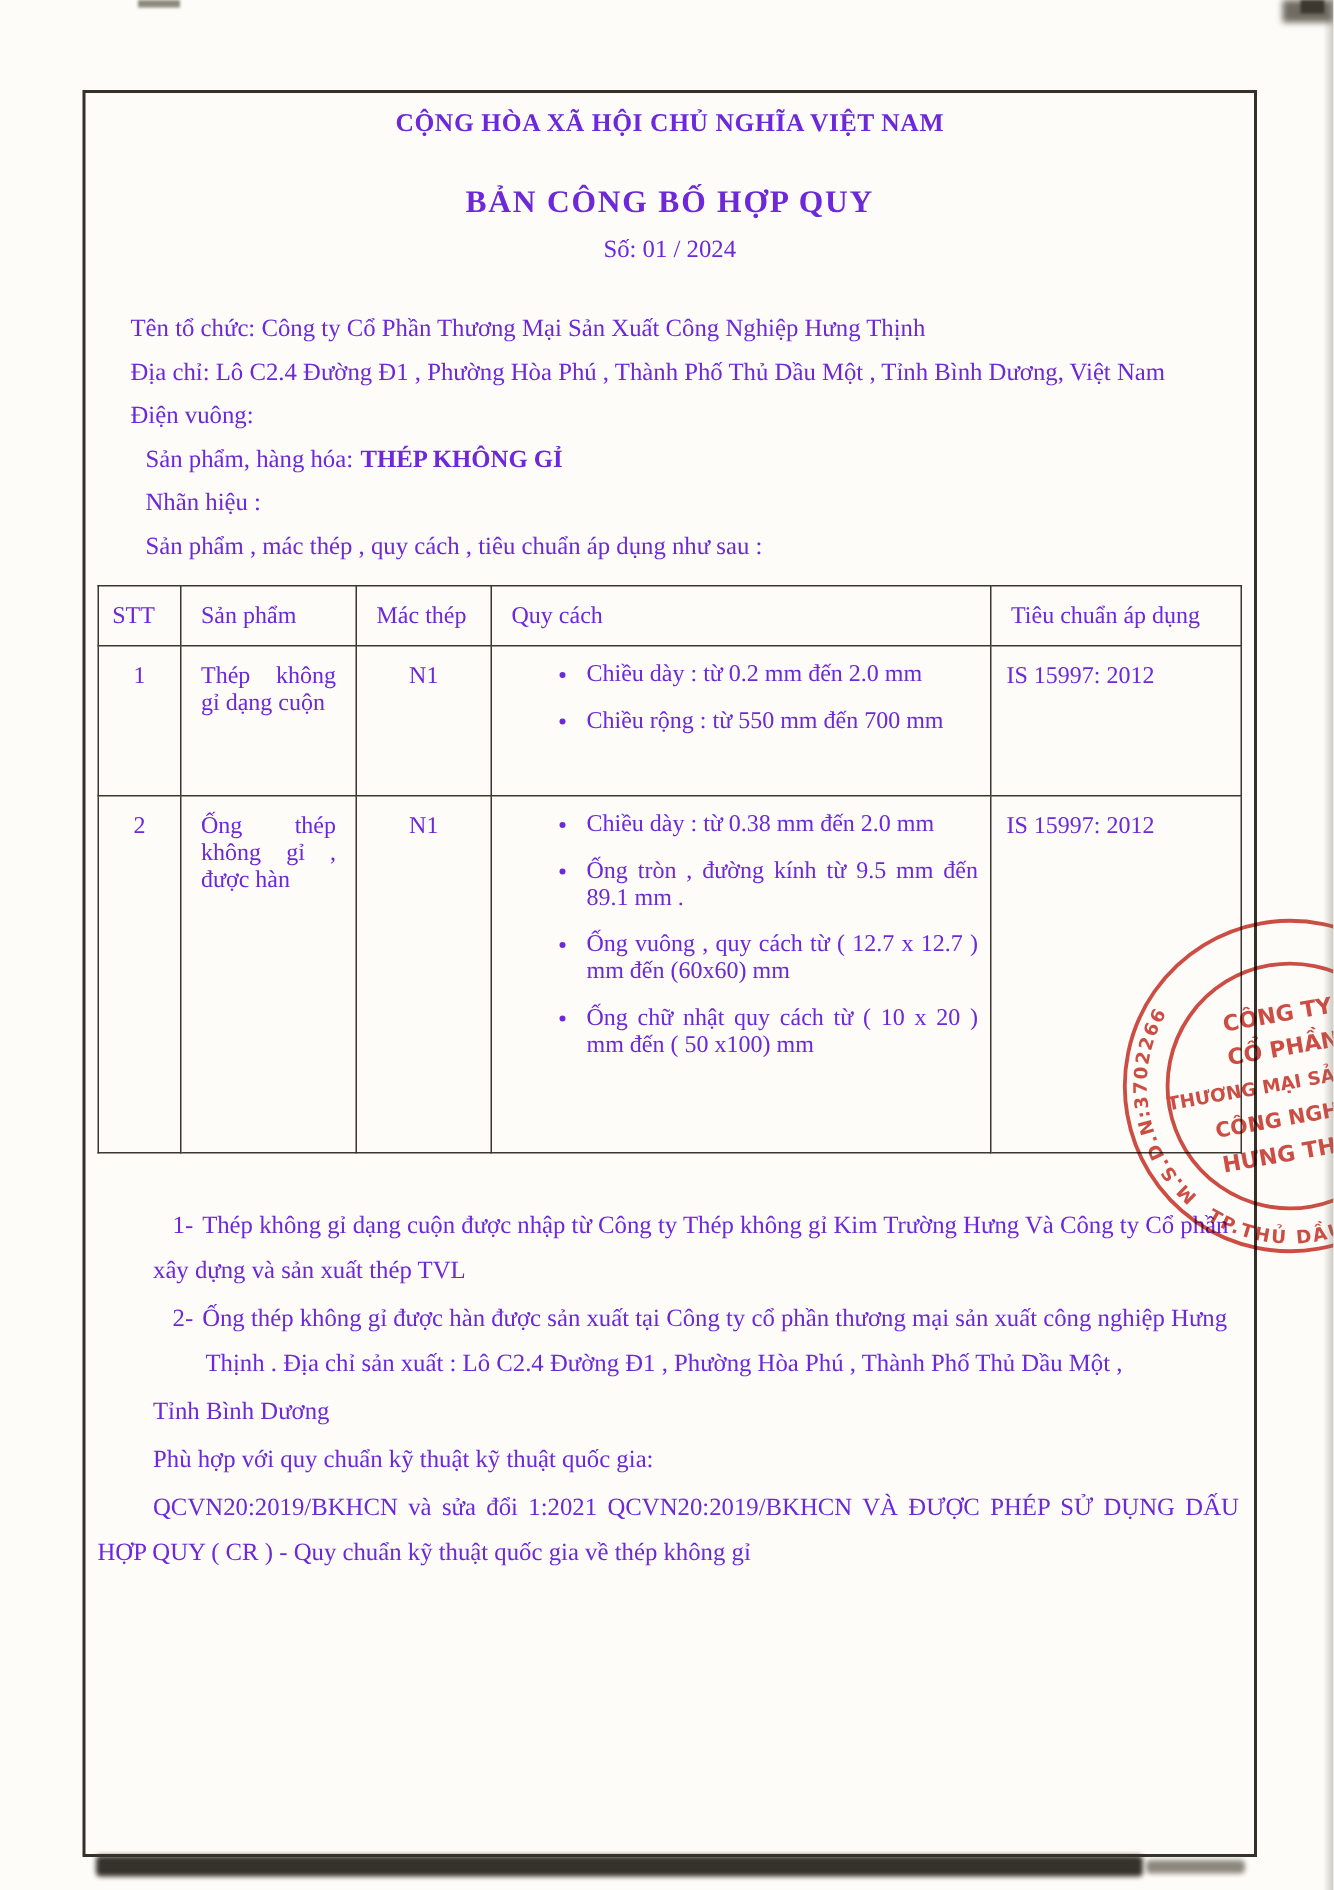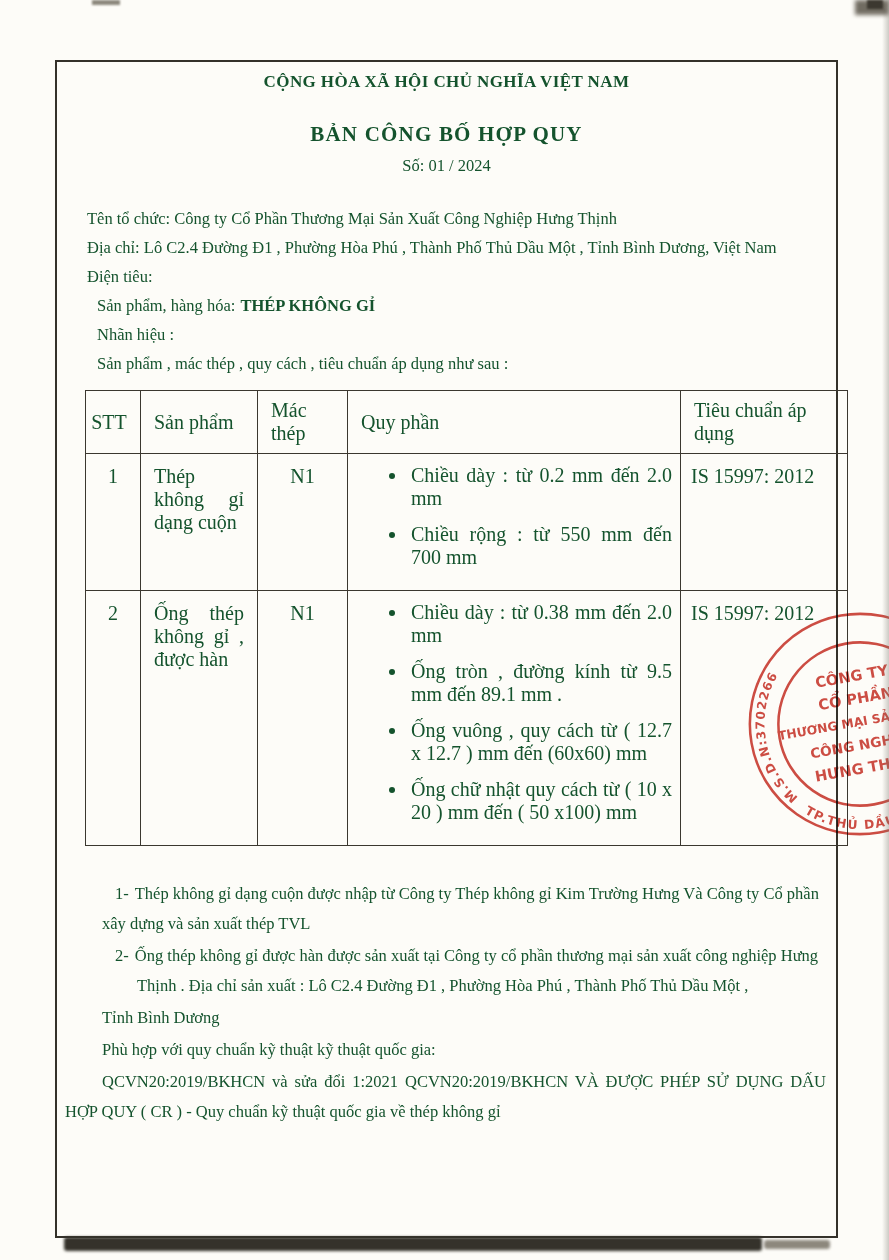--- a/index.html
+++ b/index.html
@@ -1,36 +1,36 @@
 <!DOCTYPE html>
 <html><head>
 <meta charset="utf-8">
 <style>
   * { margin:0; padding:0; box-sizing:border-box; }
   html,body { background:#e9e7e2; }
   body { font-family:"Liberation Serif","DejaVu Serif",serif; }
   .page {
     position:relative; width:889px; height:1260px; margin:0 auto;
-    background:#fdfcf8; overflow:hidden; color:#14532d;
+    background:#fdfcf8; overflow:hidden; color:#6d28d9;
   }
   .frame {
     position:absolute; left:55px; top:60px; width:783px; height:1178px;
     border:2px solid #34312a; padding:10px 8px 0 8px;
   }
   .center { text-align:center; }
   .national-title { font-size:17px; font-weight:bold; letter-spacing:.4px; }
   .motto { margin-top:4px; font-size:15.5px; font-weight:bold; }
   .motto span { border-bottom:1.6px solid #22201c; padding:0 8px 2px 8px; }
   .doc-title { margin-top:30px; font-size:21px; font-weight:bold; letter-spacing:1.2px; }
   .doc-number { margin-top:9px; font-size:16.5px; }
   .info { margin-top:28px; font-size:16.5px; line-height:29px; padding:0 18px 0 22px; }
   .info p { margin:0; }
   .indent-sm { padding-left:10px; }
   .product-name { font-weight:bold; margin-left:5px; }
-  .spec-table { width:100%; border-collapse:collapse; margin-top:12px; font-size:20px; table-layout:fixed;margin-left:20px; }
+  .spec-table { width:100%; border-collapse:collapse; margin-top:12px; font-size:16px; table-layout:fixed; }
   .spec-table th, .spec-table td {
     border:1.4px solid #3b372f; font-weight:normal; vertical-align:top;
     text-align:left; padding:8px 8px;
   }
   .spec-table th { height:40px; vertical-align:middle; padding-left:13px; }
   .spec-table th.c { text-align:center; padding-left:0; }
   .row1 td { height:100px; }
   .row2 td { height:238px; }
   td.stt { text-align:center; padding-top:11px; }
   td.prod { padding:11px 13px; text-align:justify; }
@@ -67,42 +67,42 @@
   <div class="frame">
 
     <div class="center national-title">CỘNG HÒA XÃ HỘI CHỦ NGHĨA VIỆT NAM</div>
 
     <div class="center doc-title">BẢN CÔNG BỐ HỢP QUY</div>
     <div class="center doc-number">Số: 01 / 2024</div>
 
     <div class="info">
       <p>Tên tổ chức: Công ty Cổ Phần Thương Mại Sản Xuất Công Nghiệp Hưng Thịnh</p>
       <p>Địa chỉ: Lô C2.4 Đường Đ1 , Phường Hòa Phú , Thành Phố Thủ Dầu Một , Tỉnh Bình Dương, Việt Nam</p>
-      <p>Điện tiêu:</p>
+      <p>Điện vuông:</p>
       <p class="indent-sm">
         <span>Sản phẩm, hàng hóa:</span><span class="product-name">THÉP KHÔNG GỈ</span>
       </p>
       <p class="indent-sm">Nhãn hiệu :</p>
       <p class="indent-sm">Sản phẩm , mác thép , quy cách , tiêu chuẩn áp dụng như sau :</p>
     </div>
 
     <table class="spec-table">
       <colgroup>
         <col style="width:55px">
           <col style="width:117px">
           <col style="width:90px">
           <col style="width:333px">
           <col>
       </colgroup>
       <thead>
         <tr>
           <th class="c">STT</th>
           <th>Sản phẩm</th>
           <th>Mác thép</th>
-          <th>Quy phần</th>
+          <th>Quy cách</th>
           <th>Tiêu chuẩn áp dụng</th>
         </tr>
       </thead>
       <tbody>
         <tr class="row1">
           <td class="stt">1</td>
           <td class="prod">Thép không gỉ dạng cuộn</td>
           <td class="grade">N1</td>
           <td>
             <ul class="specs">

